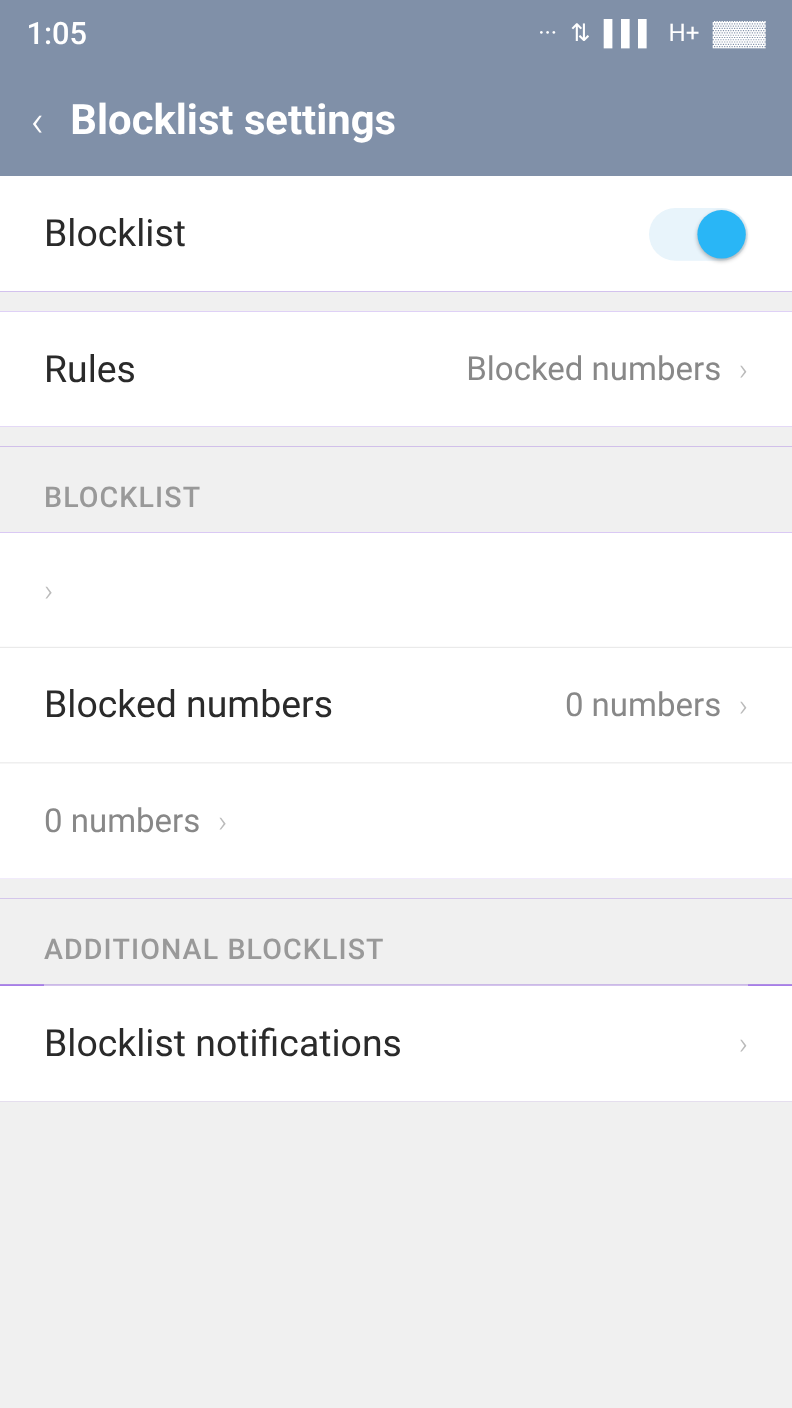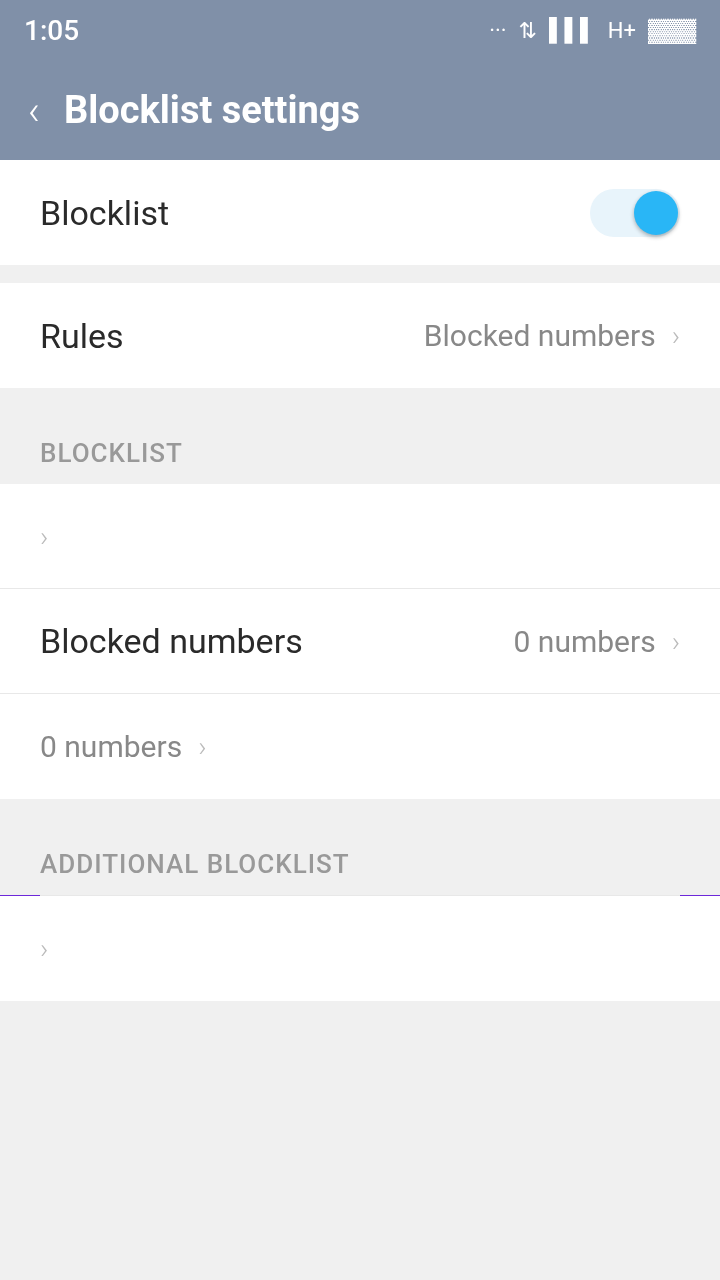--- a/index.html
+++ b/index.html
@@ -224,20 +224,21 @@
 
   <div class="divider"></div>
 
   <div class="section-header">ADDITIONAL BLOCKLIST</div>
 
   <div class="thin-divider"></div>
 
   <div class="card">
 
     <div class="setting-row">
+      <span class="setting-label">Blocklist notifications</span>
       <div class="setting-right">
         <span class="chevron">›</span>
       </div>
     </div>
 
   </div>
 
 </div>
 
 </body></html>

